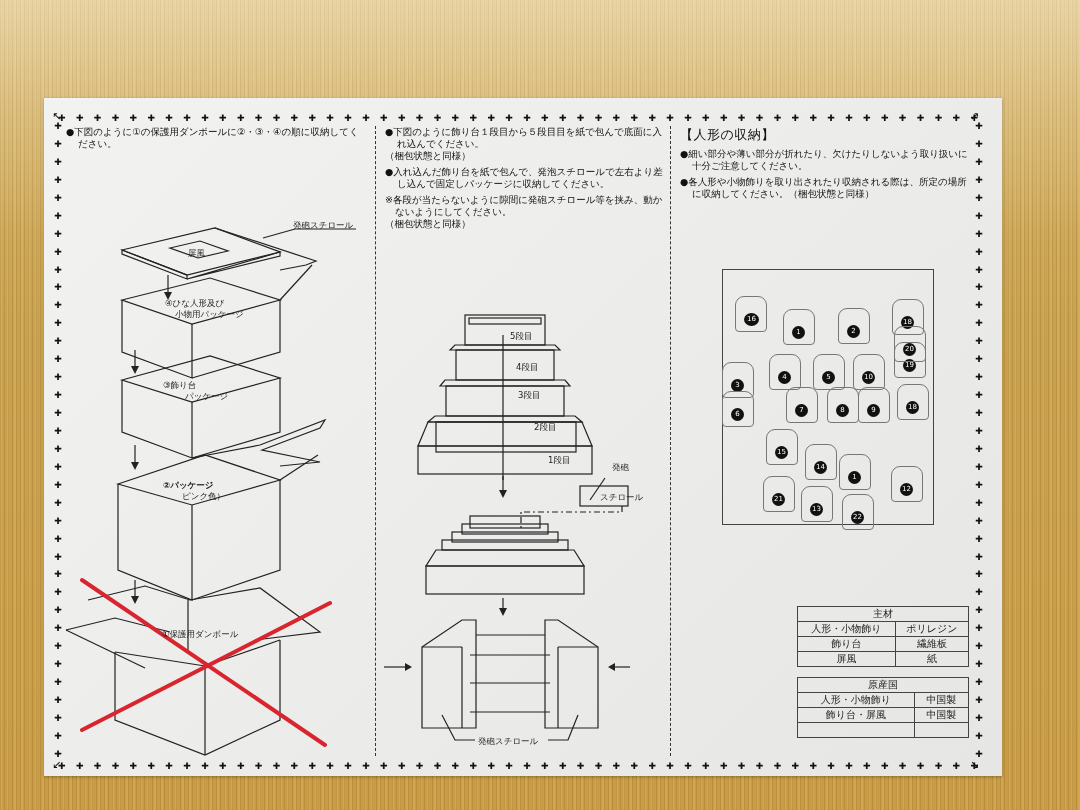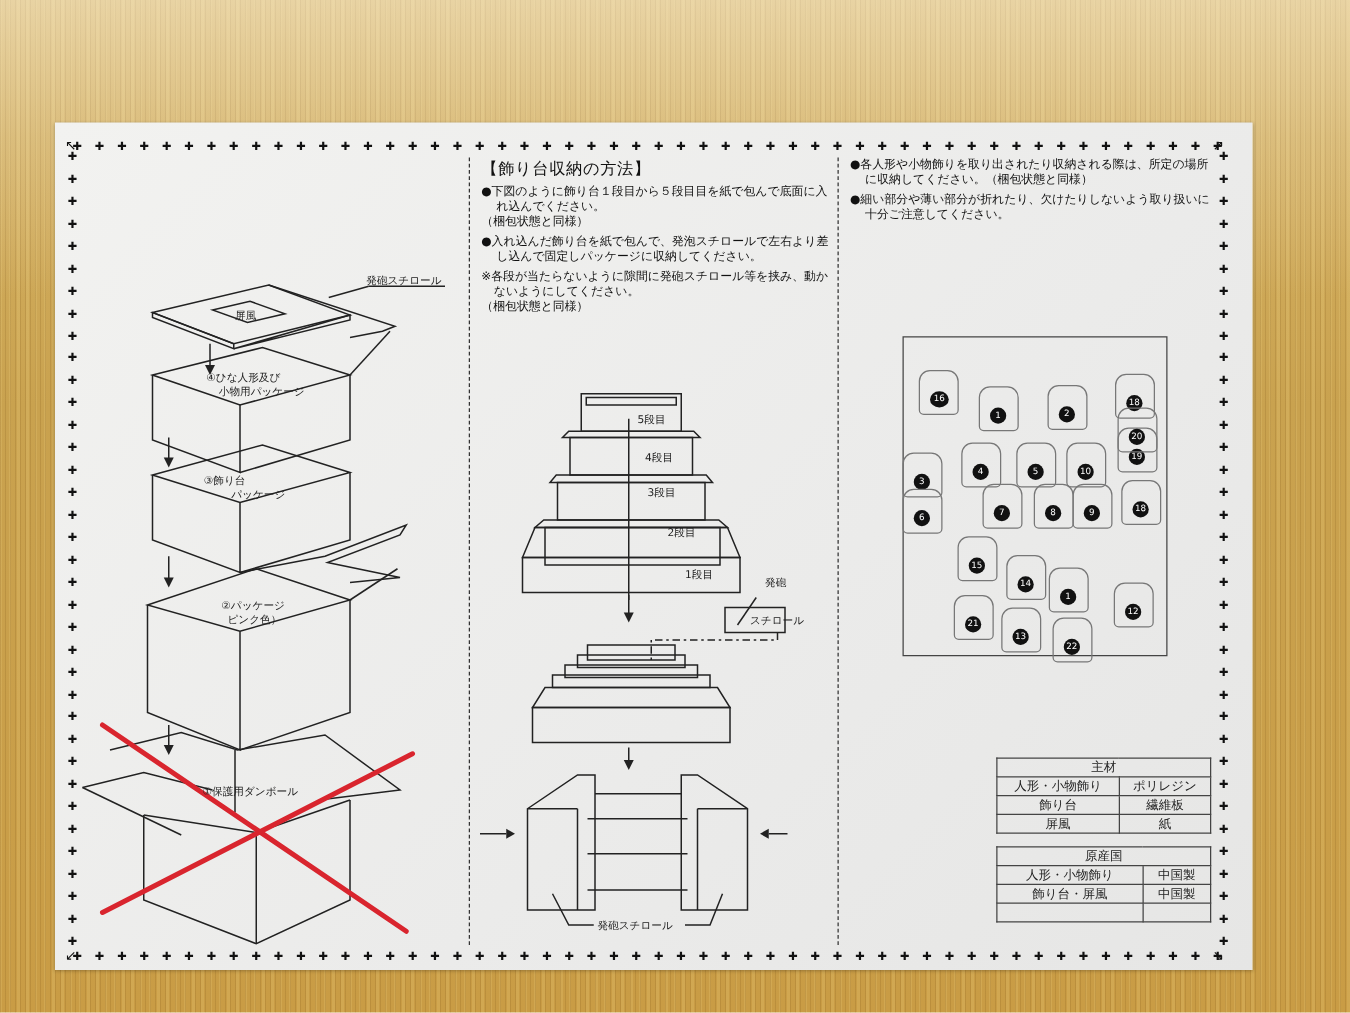--- a/index.html
+++ b/index.html
@@ -227,20 +227,21 @@
   </div>
 <div class="corner" style="left:52px;top:110px;">↖</div>
 <div class="corner" style="left:970px;top:110px;">↗</div>
 <div class="corner" style="left:52px;top:758px;">↙</div>
 <div class="corner" style="left:970px;top:758px;">↘</div>
 
 <div class="divider" style="left:375px;"></div>
 <div class="divider" style="left:670px;"></div>
 
 <div class="col" style="left:66px;top:126px;width:300px;">
+  <div class="para">●下図のように①の保護用ダンボールに②・③・④の順に収納してください。</div>
 </div>
 
 <svg style="left:0;top:0;" width="1080" height="810">
   <g fill="none" stroke="#222" stroke-width="1.2">
 
     <polygon points="122,250 215,228 280,252 187,275"></polygon>
     <polygon points="122,250 122,254 187,279 187,275"></polygon>
     <polygon points="187,279 280,256 280,252"></polygon>
     <polygon points="170,248 200,241 228,251 198,258"></polygon>
     <polyline points="215,228 316,261 306,265 280,270"></polyline>
@@ -333,45 +334,45 @@
     <polygon points="615,663 615,671 608,667"></polygon>
   </g>
 </svg>
 
 <div class="lbl" style="left:293px;top:220px;">発砲スチロール</div>
 <div class="lbl" style="left:188px;top:248px;">屏風</div>
 <div class="lbl" style="left:165px;top:298px;">④ひな人形及び</div>
 <div class="lbl" style="left:175px;top:309px;">小物用パッケージ</div>
 <div class="lbl" style="left:163px;top:380px;">③飾り台</div>
 <div class="lbl" style="left:185px;top:391px;">パッケージ</div>
-<div class="lbl" style="left:177px;top:480px;">②パッケージ</div>
+<div class="lbl" style="left:163px;top:480px;font-weight:bold;">②パッケージ</div>
 <div class="lbl" style="left:182px;top:491px;">ピンク色）</div>
 <div class="lbl" style="left:162px;top:629px;">①保護用ダンボール</div>
 
 <div class="col" style="left:385px;top:126px;width:282px;">
-  <div class="heading">【飾り台収納の方法】</div>
   <div class="para">●下図のように飾り台１段目から５段目目を紙で包んで底面に入れ込んでください。</div>
   <div class="para" style="margin-top:-4px;">（梱包状態と同様）</div>
   <div class="para">●入れ込んだ飾り台を紙で包んで、発泡スチロールで左右より差し込んで固定しパッケージに収納してください。</div>
   <div class="para note">※各段が当たらないように隙間に発砲スチロール等を挟み、動かないようにしてください。</div>
   <div class="para" style="margin-top:-4px;">（梱包状態と同様）</div>
 </div>
 
 <div class="lbl" style="left:510px;top:331px;">5段目</div>
 <div class="lbl" style="left:516px;top:362px;">4段目</div>
 <div class="lbl" style="left:518px;top:390px;">3段目</div>
 <div class="lbl" style="left:534px;top:422px;">2段目</div>
 <div class="lbl" style="left:548px;top:455px;">1段目</div>
 <div class="lbl" style="left:612px;top:462px;">発砲</div>
 <div class="lbl" style="left:600px;top:492px;">スチロール</div>
 <div class="lbl" style="left:478px;top:736px;">発砲スチロール</div>
 
 <div class="col" style="left:680px;top:126px;width:290px;">
+  <div class="heading">【人形の収納】</div>
+  <div class="para">●細い部分や薄い部分が折れたり、欠けたりしないよう取り扱いに十分ご注意してください。</div>
   <div class="para">●各人形や小物飾りを取り出されたり収納される際は、所定の場所に収納してください。（梱包状態と同様）</div>
-  <div class="para">●細い部分や薄い部分が折れたり、欠けたりしないよう取り扱いに十分ご注意してください。</div>
 </div>
 
 <div class="dolls" id="tray">
     <div style="position: absolute; left: 60px; top: 39px; width: 30px; height: 34px; border: 1px solid rgb(119, 119, 119); border-radius: 9px 9px 4px 4px;"></div>
     <div style="position: absolute; left: 69px; top: 56px; width: 13px; height: 13px; border-radius: 50%; background: rgb(17, 17, 17); color: rgb(255, 255, 255); font-size: 7px; line-height: 13px; text-align: center;">1</div>
     <div style="position: absolute; left: 115px; top: 38px; width: 30px; height: 34px; border: 1px solid rgb(119, 119, 119); border-radius: 9px 9px 4px 4px;"></div>
     <div style="position: absolute; left: 124px; top: 55px; width: 13px; height: 13px; border-radius: 50%; background: rgb(17, 17, 17); color: rgb(255, 255, 255); font-size: 7px; line-height: 13px; text-align: center;">2</div>
     <div style="position: absolute; left: -1px; top: 92px; width: 30px; height: 34px; border: 1px solid rgb(119, 119, 119); border-radius: 9px 9px 4px 4px;"></div>
     <div style="position: absolute; left: 8px; top: 109px; width: 13px; height: 13px; border-radius: 50%; background: rgb(17, 17, 17); color: rgb(255, 255, 255); font-size: 7px; line-height: 13px; text-align: center;">3</div>
     <div style="position: absolute; left: 46px; top: 84px; width: 30px; height: 34px; border: 1px solid rgb(119, 119, 119); border-radius: 9px 9px 4px 4px;"></div>

